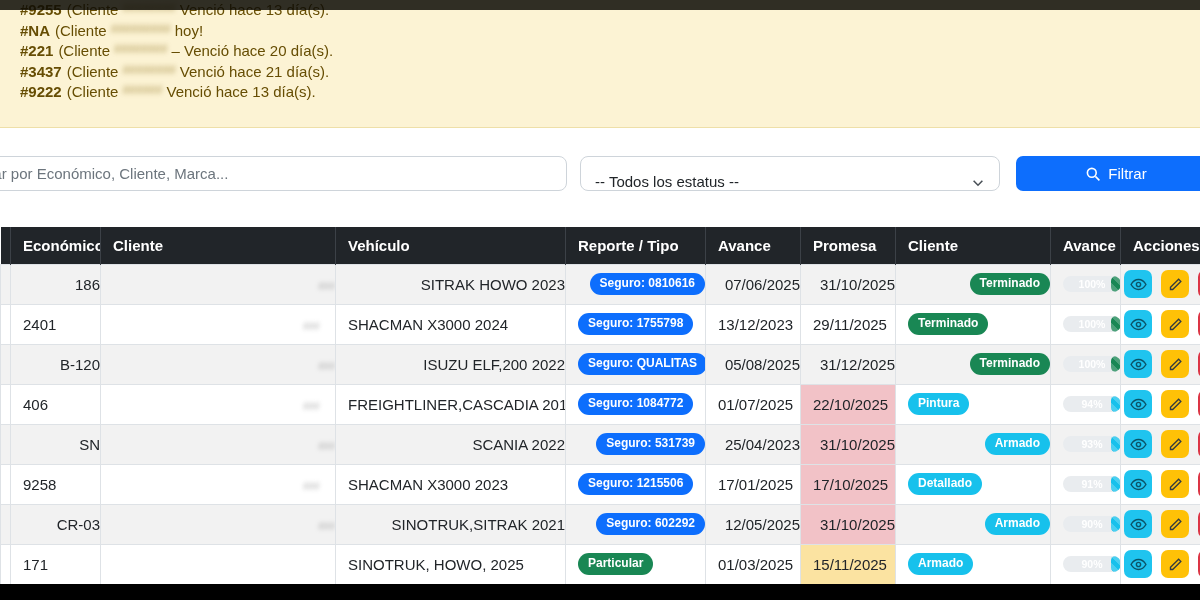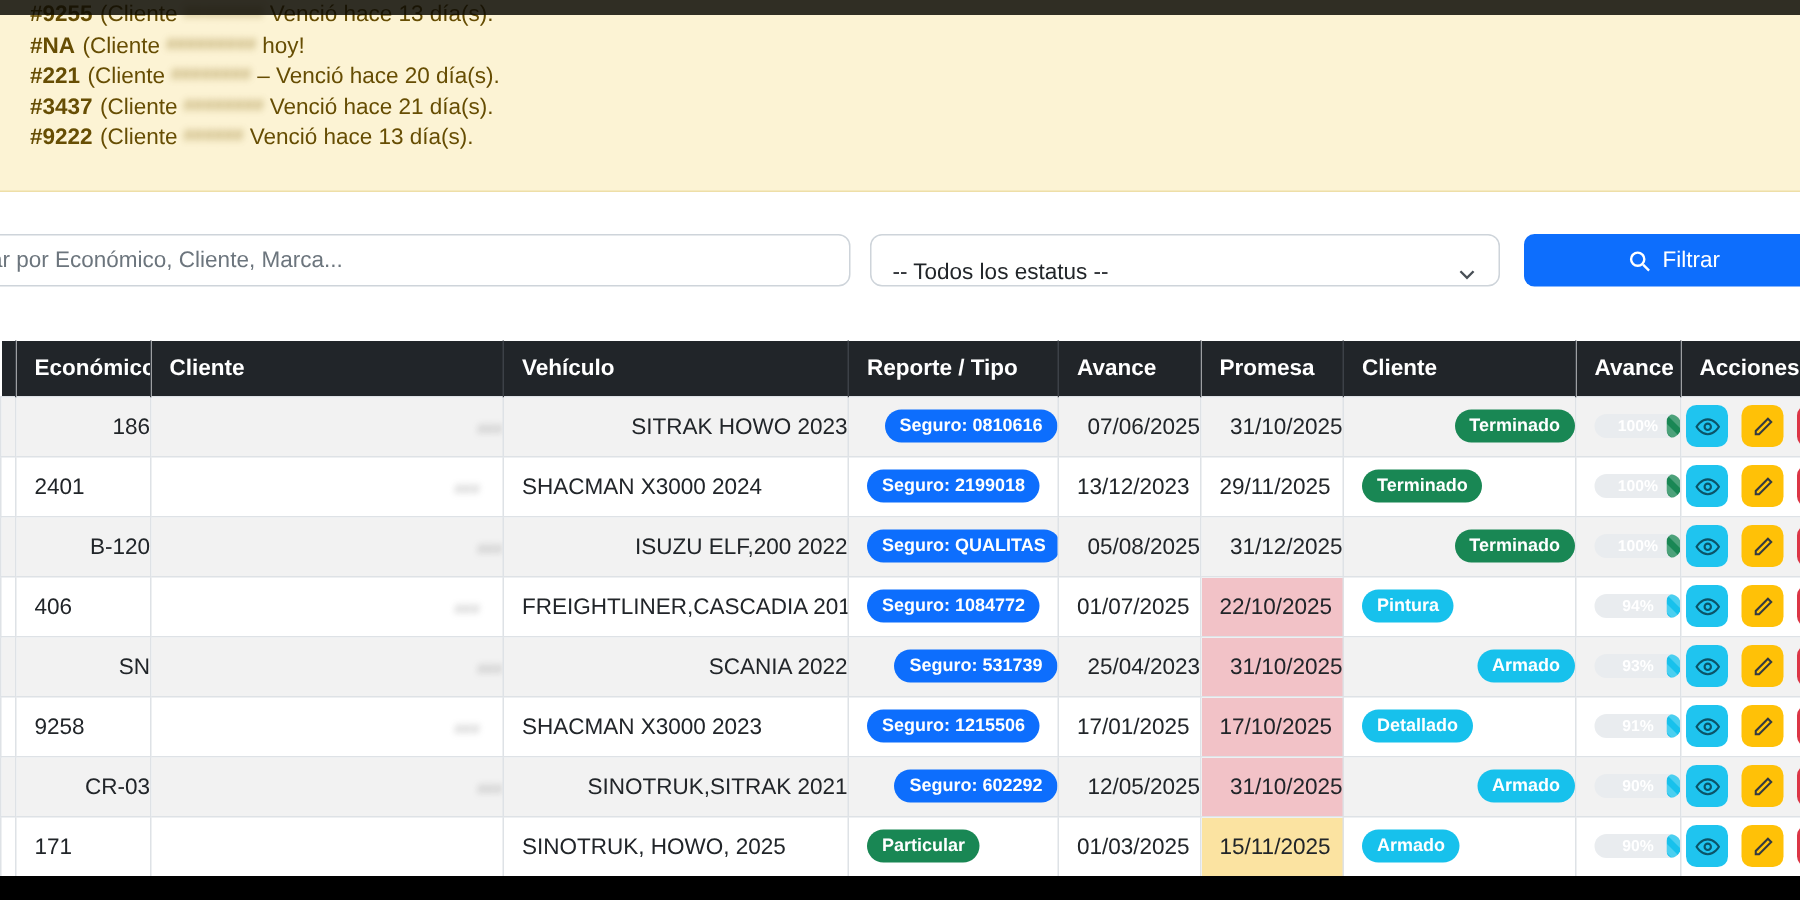--- a/index.html
+++ b/index.html
@@ -185,21 +185,21 @@
       <button class="act act-del">
         
       </button>
     </td>
   </tr>
         <tr>
     <td></td>
     <td>2401</td>
     <td><span class="cliente-smudge">###</span></td>
     <td>SHACMAN X3000 2024</td>
-    <td><span class="pill bg-primary">Seguro: 2199018</span></td>
+    <td><span class="pill bg-primary">Seguro: 1755798</span></td>
     <td>13/12/2023</td>
     <td>29/11/2025</td>
     <td><span class="pill bg-success">Terminado</span></td>
     <td>
       <div class="progress">
         <div class="fill bg-success" style="width: 100%;"></div>
         <div class="lbl">100%</div>
       </div>
     </td>
     <td style="padding-left:3px;">

